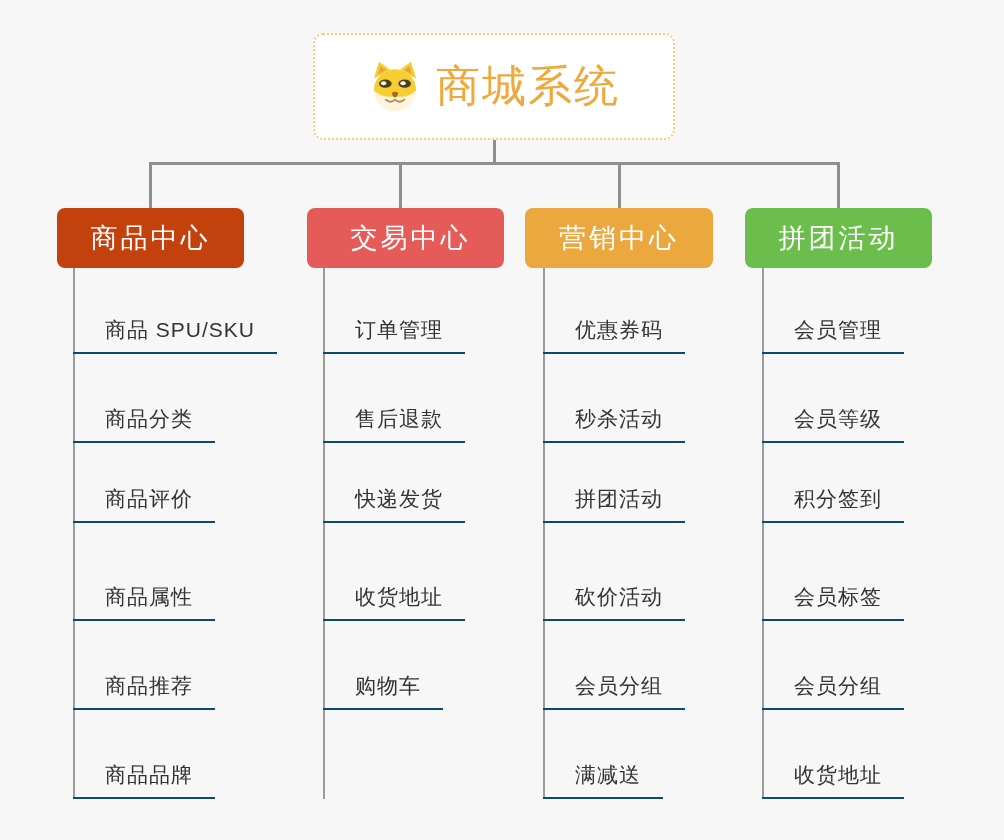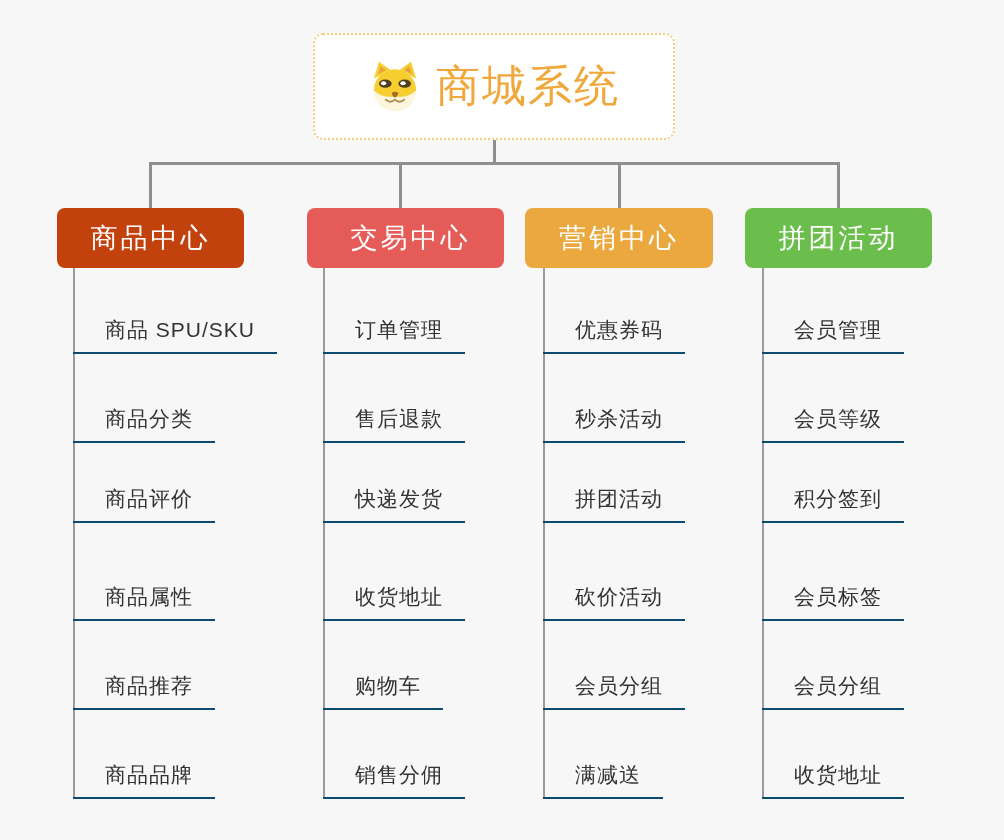--- a/index.html
+++ b/index.html
@@ -87,21 +87,20 @@
   <div class="leaf c1 r3">商品评价</div>
   <div class="leaf c1 r4">商品属性</div>
   <div class="leaf c1 r5">商品推荐</div>
   <div class="leaf c1 r6">商品品牌</div>
 
   <div class="leaf c2 r1">订单管理</div>
   <div class="leaf c2 r2">售后退款</div>
   <div class="leaf c2 r3">快递发货</div>
   <div class="leaf c2 r4">收货地址</div>
   <div class="leaf c2 r5">购物车</div>
-  <div class="leaf c2 r6">销售分佣</div>
 
   <div class="leaf c3 r1">优惠券码</div>
   <div class="leaf c3 r2">秒杀活动</div>
   <div class="leaf c3 r3">拼团活动</div>
   <div class="leaf c3 r4">砍价活动</div>
   <div class="leaf c3 r5">会员分组</div>
   <div class="leaf c3 r6">满减送</div>
 
   <div class="leaf c4 r1">会员管理</div>
   <div class="leaf c4 r2">会员等级</div>

